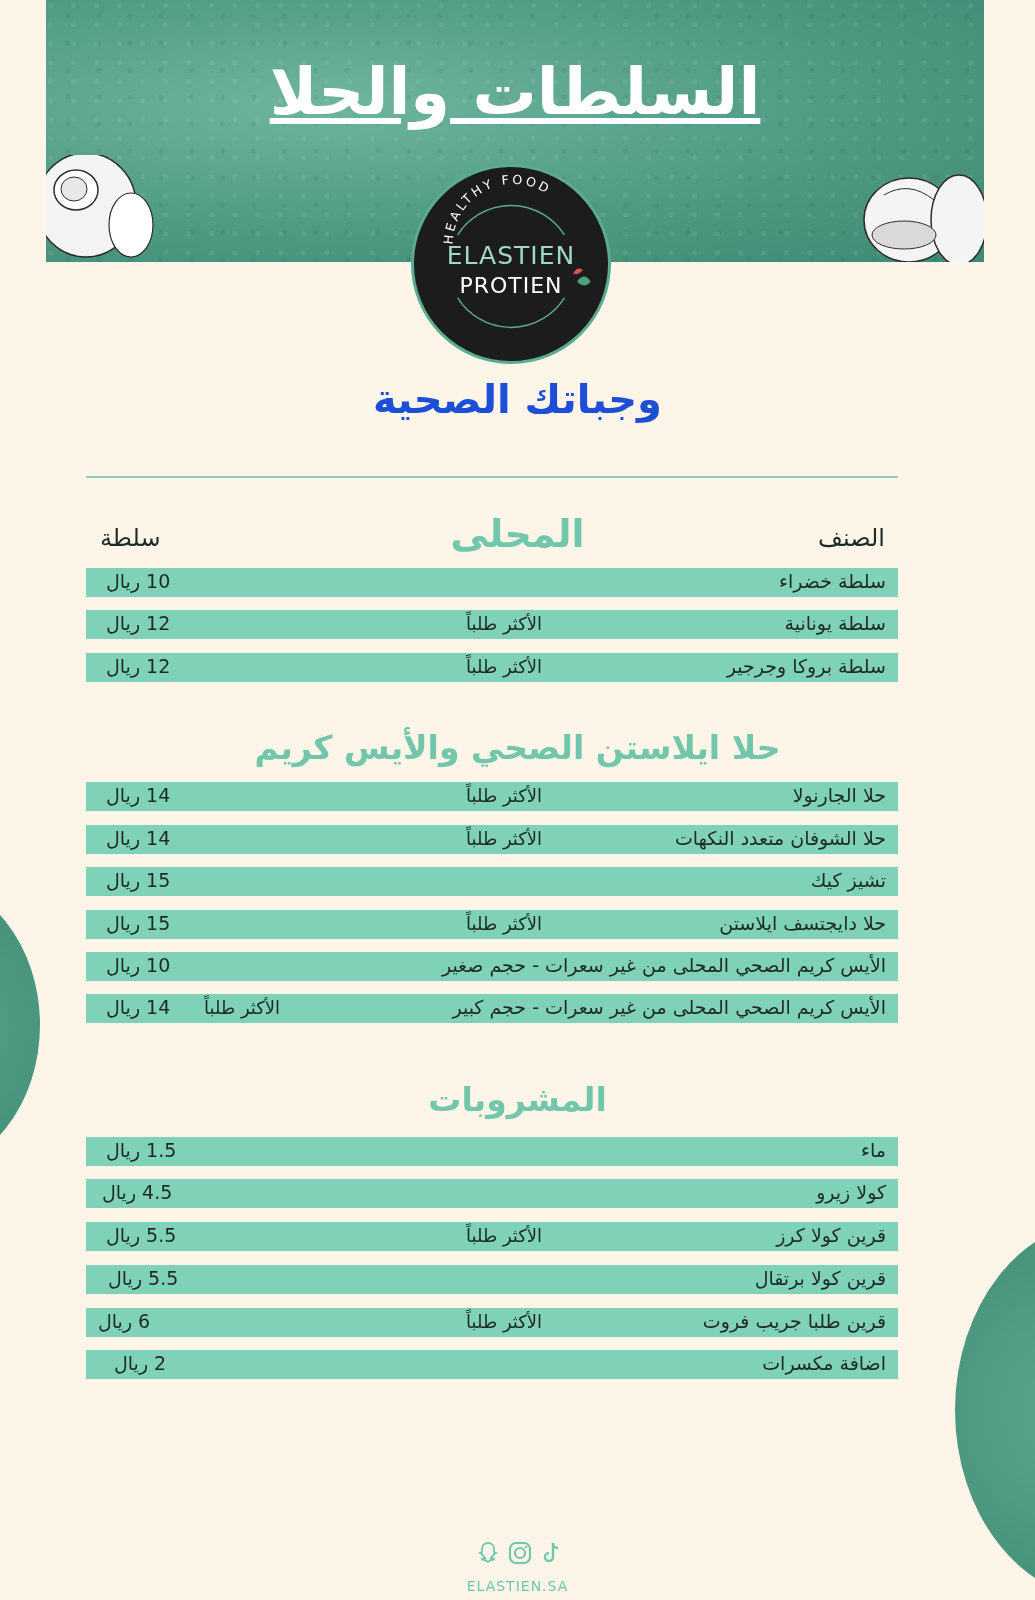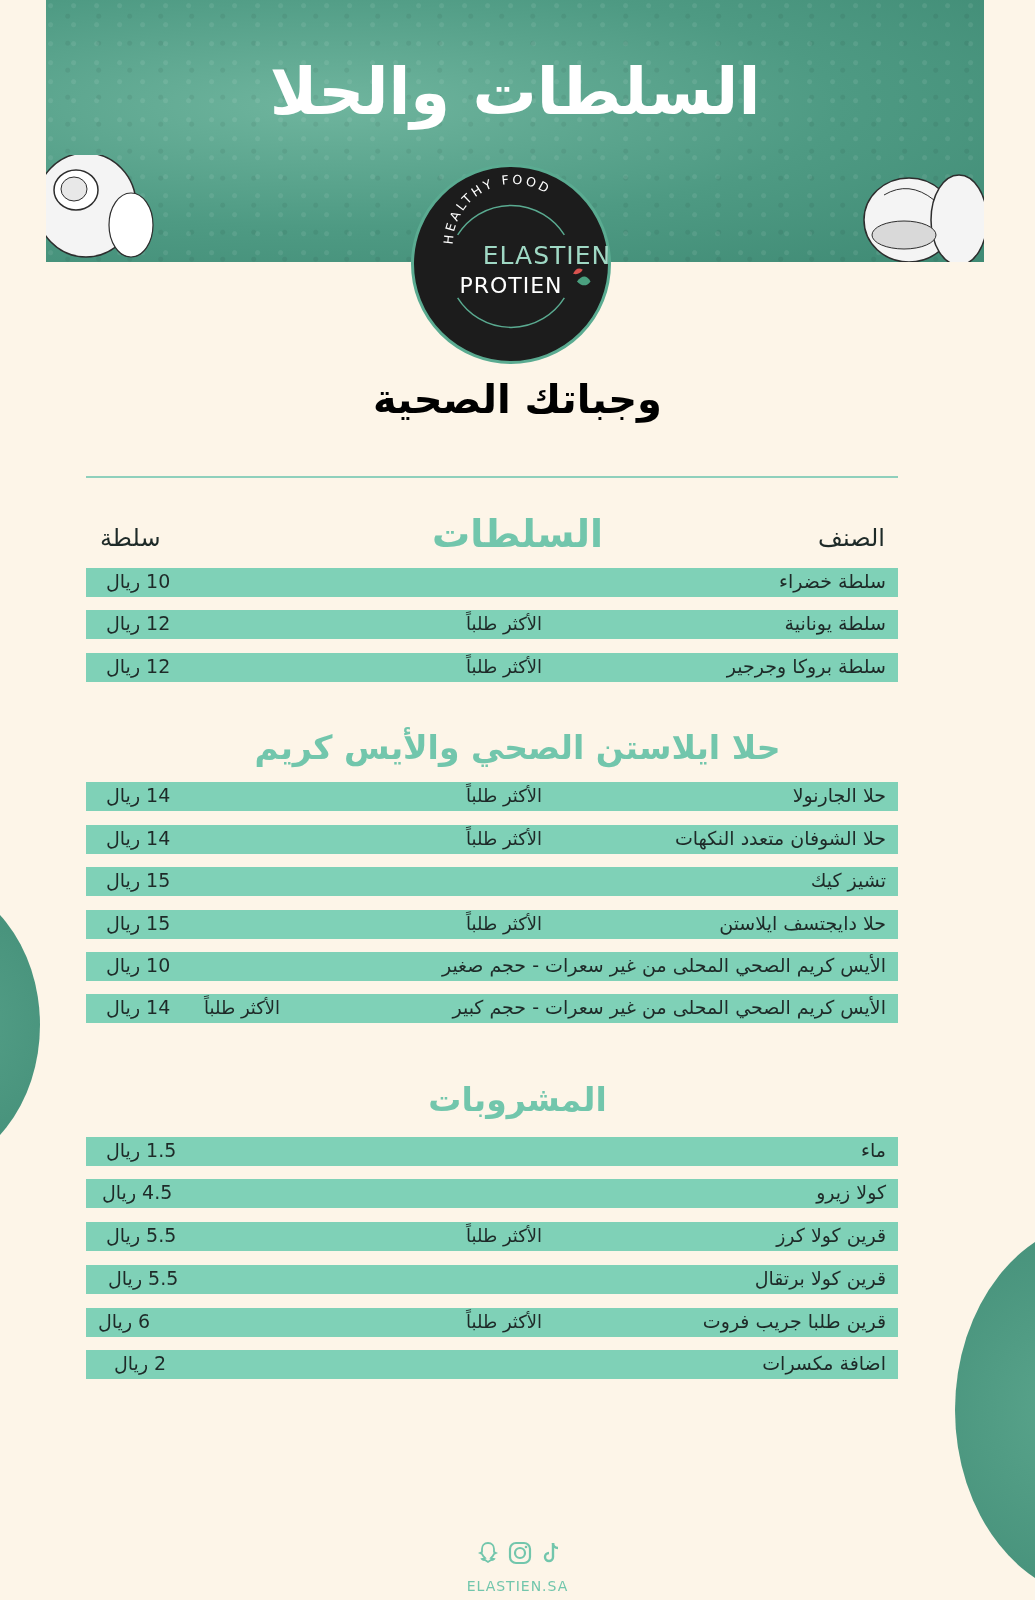--- a/index.html
+++ b/index.html
@@ -6,33 +6,33 @@
   html, body { width: 1035px; height: 1600px; overflow: hidden; }
   body { background: #fdf5e8; font-family: "DejaVu Sans", sans-serif; position: relative; color: #1e2a28; }
 
   .header-band { position: absolute; left: 46px; top: 0; width: 938px; height: 262px;
     background: radial-gradient(ellipse at 30% 40%, #6fb59e 0%, #4e9a83 55%, #3f8a74 100%); overflow: hidden; }
   .header-band::after { content: ""; position: absolute; inset: 0;
     background-image: radial-gradient(circle at 20% 30%, rgba(255,255,255,0.08) 0 2px, transparent 3px),
                       radial-gradient(circle at 70% 60%, rgba(0,0,0,0.06) 0 2px, transparent 3px);
     background-size: 23px 19px, 31px 27px; }
   .page-title { position: absolute; top: 55px; left: 0; width: 100%; text-align: center; color: #ffffff;
-    font-family: "DejaVu Sans", sans-serif; font-weight: bold; font-size: 64px; direction: rtl; z-index: 2; }
+    font-family: "DejaVu Sans", sans-serif; font-weight: bold; font-size: 64px; direction: rtl; z-index: 2; text-decoration: underline; }
 
   .avocado { position: absolute; left: 0; top: 155px; width: 110px; height: 110px; z-index: 2; }
   .fruit-right { position: absolute; right: 0; top: 165px; width: 130px; height: 100px; z-index: 2; }
 
   .logo { position: absolute; left: 411px; top: 164px; width: 200px; height: 200px; border-radius: 50%;
     background: #1c1c1c; border: 3px solid #5aab91; z-index: 3; }
   .logo-arc { position: absolute; inset: 0; }
-  .logo-line1 { position: absolute; top: 74px; width: 100%; text-align: center; color: #9fd8c4; font-size: 25px; letter-spacing: 1px; font-family: "DejaVu Sans", sans-serif; margin-left: 36px; }
+  .logo-line1 { position: absolute; top: 74px; width: 100%; text-align: center; color: #9fd8c4; font-size: 25px; letter-spacing: 1px; font-family: "DejaVu Sans", sans-serif; }
   .logo-line2 { position: absolute; top: 106px; width: 100%; text-align: center; color: #ffffff; font-size: 22px; letter-spacing: 1px; font-family: "DejaVu Sans", sans-serif; }
 
   .tagline { position: absolute; top: 375px; left: 0; width: 100%; text-align: center; direction: rtl; }
-  .tagline-main { color: #000000; font-weight: bold; font-size: 40px; line-height: 48px; }
+  .tagline-main { color: #1d4ed8; font-weight: bold; font-size: 40px; line-height: 48px; }
   .tagline-sub { color: #72c6ac; font-size: 25px; line-height: 26px; letter-spacing: 2px; }
 
   .divider { position: absolute; left: 86px; width: 812px; top: 476px; height: 2px; background: #8fd0bc; }
 
   .col-head { position: absolute; top: 524px; font-size: 24px; color: #1e2a28; direction: rtl; }
   .section-title { position: absolute; left: 0; width: 100%; text-align: center; direction: rtl;
     color: #72c6ac; font-weight: bold; }
 
   .row { position: absolute; left: 86px; width: 812px; height: 29px; background: #7fd1b7; direction: rtl; }
   .row .name { position: absolute; right: 12px; top: 0; line-height: 27px; font-size: 19px; color: #1e2a28; white-space: nowrap; }
@@ -87,21 +87,21 @@
 
 <div class="tagline">
   <div class="tagline-main">وجباتك الصحية</div>
 </div>
 
 <div class="divider"></div>
 
 <div class="col-head" style="right:150px;">الصنف</div>
 <div class="col-head" style="left:100px;">سلطة</div>
 
-<div class="section-title" style="top:512px;font-size:38px;">السلطات</div>
+<div class="section-title" style="top:512px;font-size:38px;">المحلى</div>
 
 <div class="row" style="top:568px;">
   <span class="name">سلطة خضراء</span>
   <span class="price">10 ريال</span>
 </div>
 <div class="row" style="top:610px;">
   <span class="name">سلطة يونانية</span>
   <span class="badge" style="left:380px;">الأكثر طلباً</span>
   <span class="price">12 ريال</span>
 </div>

